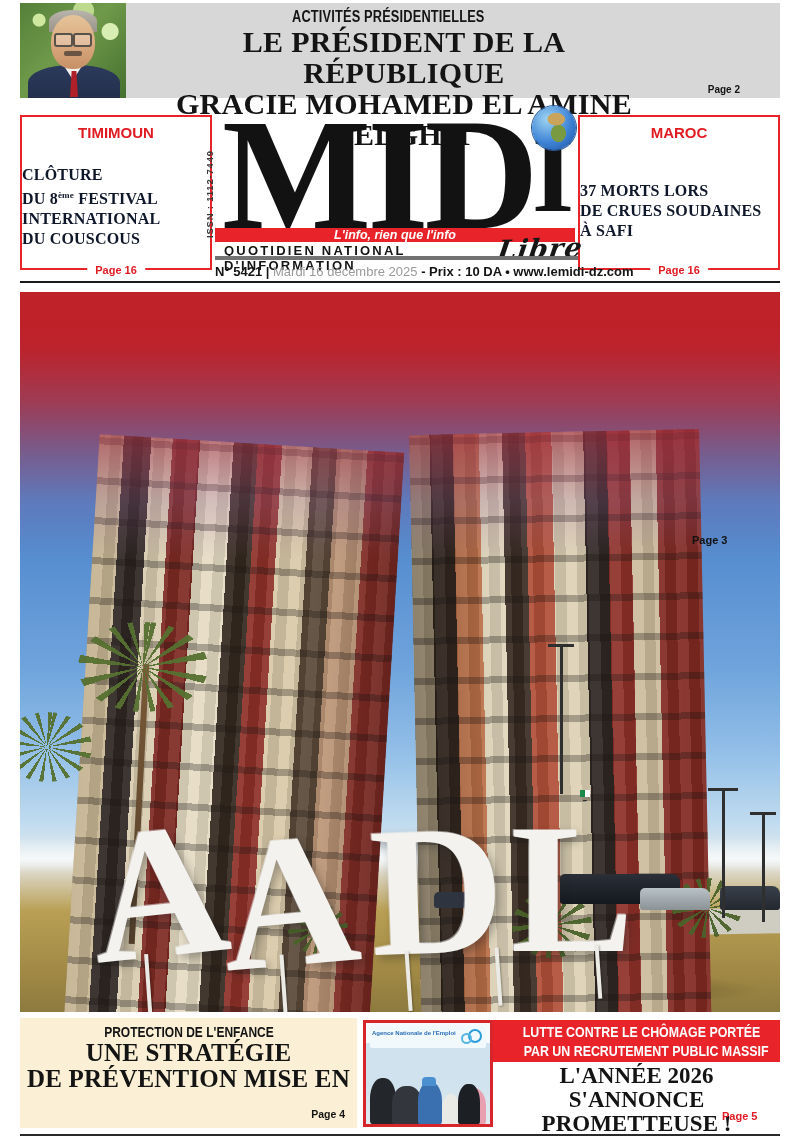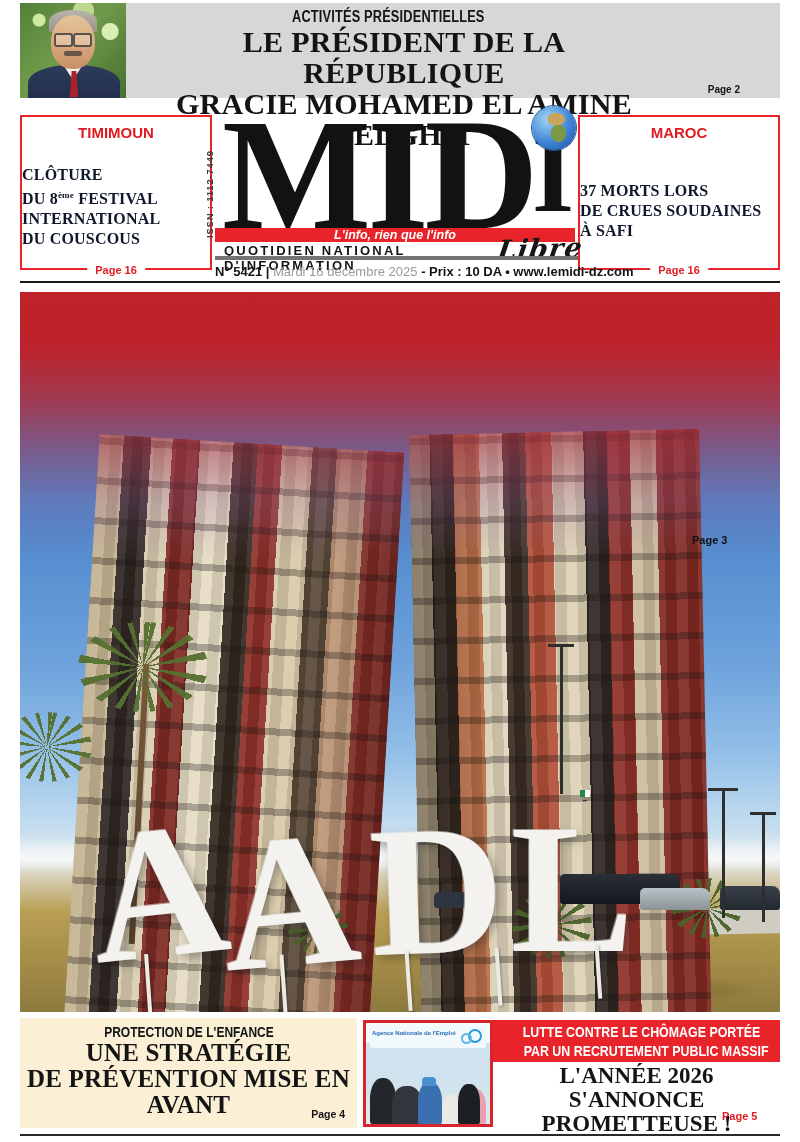--- a/index.html
+++ b/index.html
@@ -240,21 +240,20 @@
 
     <div class="abs overlay"></div>
 
     <div class="abs hero-page">Page 3</div>
   </div>
 
   <div class="abs bl">
     <div class="bl-kicker"><span class="cond">PROTECTION DE L'ENFANCE</span></div>
     <div class="bl-line slab">UNE STRATÉGIE</div>
     <div class="bl-line slab">DE PRÉVENTION MISE EN</div>
-    <div class="bl-line slab">AVANT</div>
     <div class="abs bl-page">Page 4</div>
   </div>
 
   <div class="abs anem">
     <div class="abs anem-strip">
       <div class="anem-cap">Agence Nationale de l'Emploi</div>
       <div class="abs anem-logo"></div>
       <div class="abs anem-logo2"></div>
     </div>
     <div class="person" style="left:4px;width:26px;height:46px;background:#23262b;"></div>

